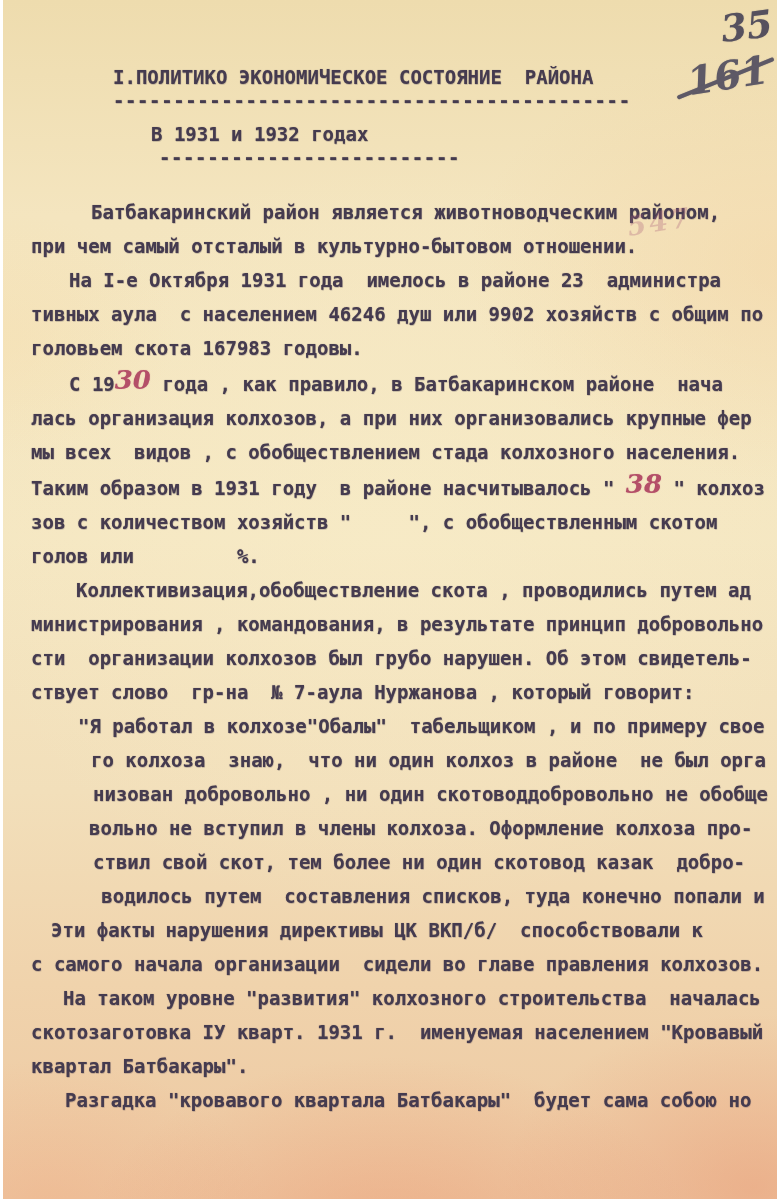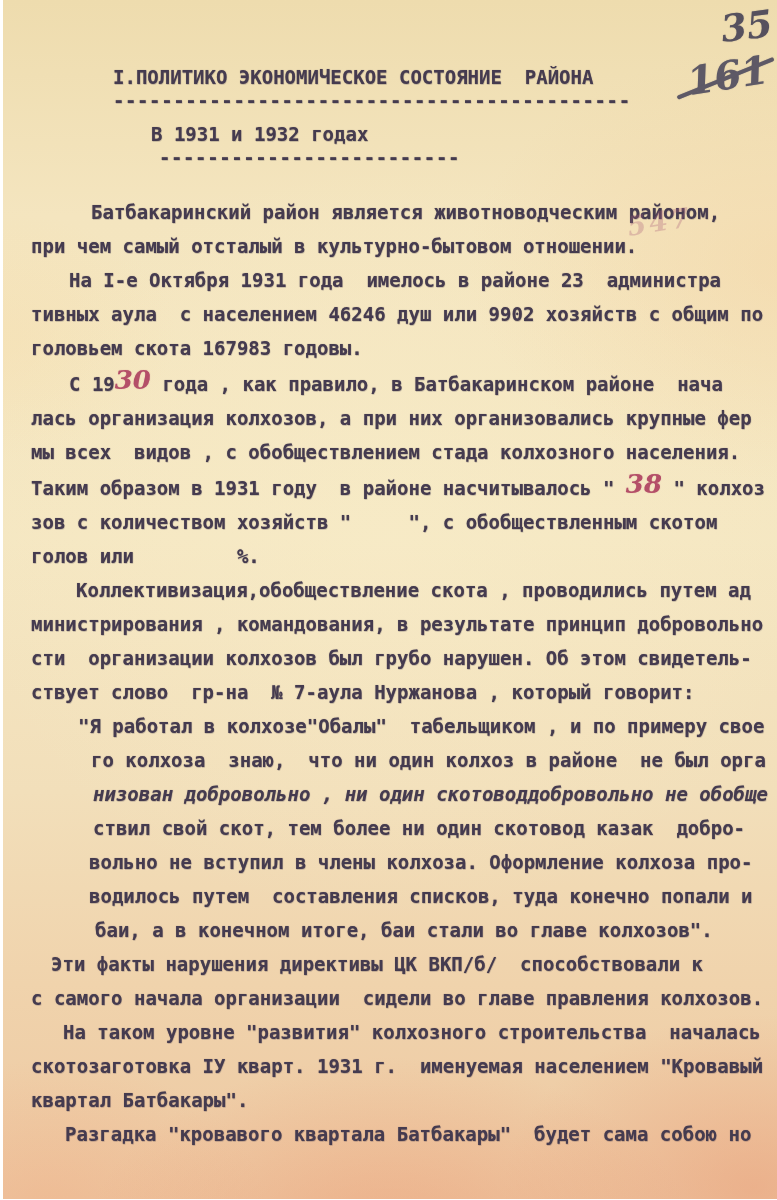--- a/index.html
+++ b/index.html
@@ -131,25 +131,24 @@
       <div class="line" style="padding-left: 0px;">мы всех  видов , с обобществлением стада колхозного населения.</div>
       <div class="line" style="padding-left: 0px;"><span>Таким образом в 1931 году  в районе насчитывалось " </span><span class="hand-ink">38</span><span> " колхоз</span></div>
       <div class="line" style="padding-left: 0px;">зов с количеством хозяйств "     ", с обобществленным скотом</div>
       <div class="line" style="padding-left: 0px;">голов или         %.</div>
       <div class="line" style="padding-left: 45px;">Коллективизация,обобществление скота , проводились путем ад</div>
       <div class="line" style="padding-left: 0px;">министрирования , командования, в результате принцип добровольно</div>
       <div class="line" style="padding-left: 0px;">сти  организации колхозов был грубо нарушен. Об этом свидетель-</div>
       <div class="line" style="padding-left: 0px;">ствует слово  гр-на  № 7-аула Нуржанова , который говорит:</div>
       <div class="line" style="padding-left: 47px;">"Я работал в колхозе"Обалы"  табельщиком , и по примеру свое</div>
       <div class="line" style="padding-left: 60px;">го колхоза  знаю,  что ни один колхоз в районе  не был орга</div>
-      <div class="line" style="padding-left: 62px; font-style: italic;">низован добровольно , ни один скотоводдобровольно не обобще</div>
+      <div class="line" style="padding-left: 62px;">низован добровольно , ни один скотоводдобровольно не обобще</div>
+      <div class="line" style="padding-left: 58px;">вольно не вступил в члены колхоза. Оформление колхоза про-</div>
       <div class="line" style="padding-left: 62px;">ствил свой скот, тем более ни один скотовод казак  добро-</div>
-      <div class="line" style="padding-left: 58px;">вольно не вступил в члены колхоза. Оформление колхоза про-</div>
-      <div class="line" style="padding-left: 58px;">водилось путем  составления списков, туда конечно попали и</div>
-      <div class="line" style="padding-left: 64px;">баи, а в конечном итоге, баи стали во главе колхозов".</div>
+      <div class="line" style="padding-left: 58px; text-align: center;">водилось путем  составления списков, туда конечно попали и</div>
       <div class="line" style="padding-left: 20px;">Эти факты нарушения директивы ЦК ВКП/б/  способствовали к</div>
       <div class="line" style="padding-left: 0px;">с самого начала организации  сидели во главе правления колхозов.</div>
       <div class="line" style="padding-left: 32px;">На таком уровне "развития" колхозного строительства  началась</div>
       <div class="line" style="padding-left: 0px;">скотозаготовка IУ кварт. 1931 г.  именуемая населением "Кровавый</div>
       <div class="line" style="padding-left: 0px;">квартал Батбакары".</div>
       <div class="line" style="padding-left: 34px;">Разгадка "кровавого квартала Батбакары"  будет сама собою но</div>
     </div>
 
 </div>
 

